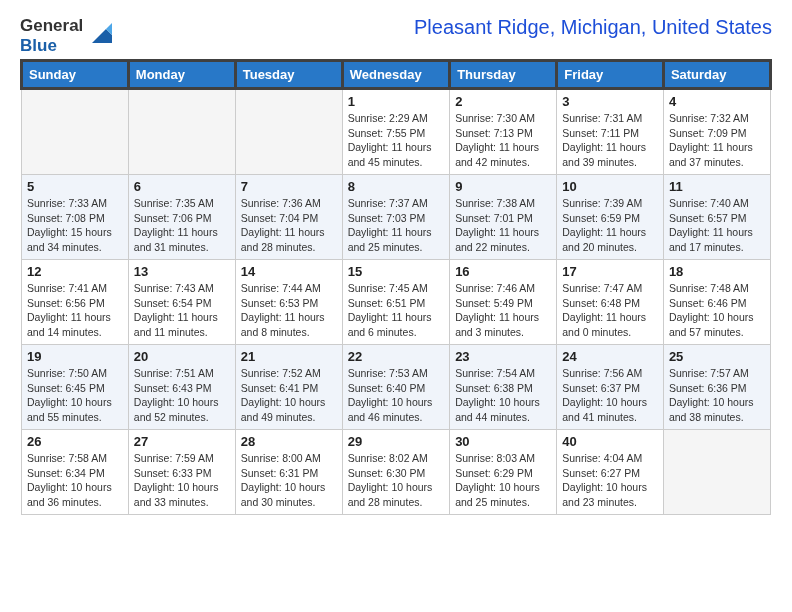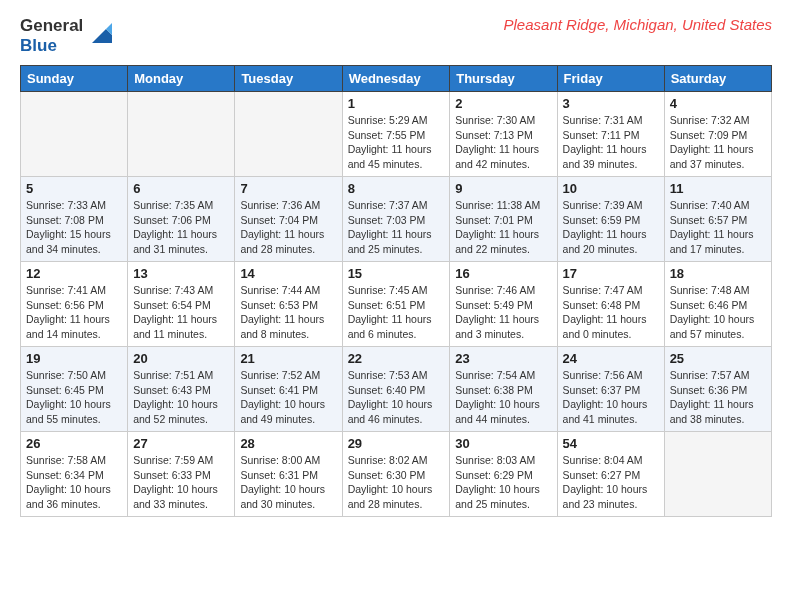--- a/index.html
+++ b/index.html
@@ -12,52 +12,51 @@
     }
     .page {
       width: 792px;
       min-height: 612px;
       padding: 16px 20px 10px 20px;
     }
     .header {
       display: flex;
       justify-content: space-between;
       align-items: flex-start;
-      margin-bottom: 10px;
+      margin-bottom: 4px;
     }
     .logo {
       display: flex;
       align-items: center;
     }
     .title-block {
       text-align: right;
     }
     .month-title {
       font-size: 36px;
       font-weight: bold;
       color: #222;
     }
     .location {
-      font-size: 15px;
-      color: #ef4444;
-      font-style: italic;
+      font-size: 20px;
+      color: #1d4ed8;
     }
     .calendar {
       width: 100%;
       border-collapse: collapse;
       font-size: 11px;
     }
     .calendar th {
       background-color: #2878c8;
       color: #fff;
       text-align: left;
       padding: 5px 6px;
       font-size: 13px;
       font-weight: bold;
-      border: 1px solid #404040;
+      border: 3px solid #404040;
     }
     .calendar td {
       border: 1px solid #ccc;
       vertical-align: top;
       padding: 4px 5px;
       width: 108px;
       height: 85px;
       background: #fff;
     }
     .calendar td.empty {
@@ -117,21 +116,21 @@
         <th>Saturday</th>
       </tr>
     </thead>
     <tbody id="calendar-body">
     <tr>
           <td class="empty"></td>
           <td class="empty"></td>
           <td class="empty"></td>
           <td>
             <div class="day-num">1</div>
-            <div class="day-info"><span>Sunrise: 5:29 AM</span><br><span>Sunset: 7:55 PM</span><br><span>Daylight: 11 hours and 45 minutes.</span></div>
+            <div class="day-info"><span>Sunrise: 2:29 AM</span><br><span>Sunset: 7:55 PM</span><br><span>Daylight: 11 hours and 45 minutes.</span></div>
           </td>
           <td>
             <div class="day-num">2</div>
             <div class="day-info"><span>Sunrise: 7:30 AM</span><br><span>Sunset: 7:13 PM</span><br><span>Daylight: 11 hours and 42 minutes.</span></div>
           </td>
           <td>
             <div class="day-num">3</div>
             <div class="day-info"><span>Sunrise: 7:31 AM</span><br><span>Sunset: 7:11 PM</span><br><span>Daylight: 11 hours and 39 minutes.</span></div>
           </td>
           <td>
@@ -151,21 +150,21 @@
           <td>
             <div class="day-num">7</div>
             <div class="day-info"><span>Sunrise: 7:36 AM</span><br><span>Sunset: 7:04 PM</span><br><span>Daylight: 11 hours and 28 minutes.</span></div>
           </td>
           <td>
             <div class="day-num">8</div>
             <div class="day-info"><span>Sunrise: 7:37 AM</span><br><span>Sunset: 7:03 PM</span><br><span>Daylight: 11 hours and 25 minutes.</span></div>
           </td>
           <td>
             <div class="day-num">9</div>
-            <div class="day-info"><span>Sunrise: 11:38 AM</span><br><span>Sunset: 7:01 PM</span><br><span>Daylight: 11 hours and 22 minutes.</span></div>
+            <div class="day-info"><span>Sunrise: 7:38 AM</span><br><span>Sunset: 7:01 PM</span><br><span>Daylight: 11 hours and 22 minutes.</span></div>
           </td>
           <td>
             <div class="day-num">10</div>
             <div class="day-info"><span>Sunrise: 7:39 AM</span><br><span>Sunset: 6:59 PM</span><br><span>Daylight: 11 hours and 20 minutes.</span></div>
           </td>
           <td>
             <div class="day-num">11</div>
             <div class="day-info"><span>Sunrise: 7:40 AM</span><br><span>Sunset: 6:57 PM</span><br><span>Daylight: 11 hours and 17 minutes.</span></div>
           </td>
         </tr>
@@ -219,21 +218,21 @@
           <td>
             <div class="day-num">23</div>
             <div class="day-info"><span>Sunrise: 7:54 AM</span><br><span>Sunset: 6:38 PM</span><br><span>Daylight: 10 hours and 44 minutes.</span></div>
           </td>
           <td>
             <div class="day-num">24</div>
             <div class="day-info"><span>Sunrise: 7:56 AM</span><br><span>Sunset: 6:37 PM</span><br><span>Daylight: 10 hours and 41 minutes.</span></div>
           </td>
           <td>
             <div class="day-num">25</div>
-            <div class="day-info"><span>Sunrise: 7:57 AM</span><br><span>Sunset: 6:36 PM</span><br><span>Daylight: 11 hours and 38 minutes.</span></div>
+            <div class="day-info"><span>Sunrise: 7:57 AM</span><br><span>Sunset: 6:36 PM</span><br><span>Daylight: 10 hours and 38 minutes.</span></div>
           </td>
         </tr>
         <tr>
           <td>
             <div class="day-num">26</div>
             <div class="day-info"><span>Sunrise: 7:58 AM</span><br><span>Sunset: 6:34 PM</span><br><span>Daylight: 10 hours and 36 minutes.</span></div>
           </td>
           <td>
             <div class="day-num">27</div>
             <div class="day-info"><span>Sunrise: 7:59 AM</span><br><span>Sunset: 6:33 PM</span><br><span>Daylight: 10 hours and 33 minutes.</span></div>
@@ -244,20 +243,20 @@
           </td>
           <td>
             <div class="day-num">29</div>
             <div class="day-info"><span>Sunrise: 8:02 AM</span><br><span>Sunset: 6:30 PM</span><br><span>Daylight: 10 hours and 28 minutes.</span></div>
           </td>
           <td>
             <div class="day-num">30</div>
             <div class="day-info"><span>Sunrise: 8:03 AM</span><br><span>Sunset: 6:29 PM</span><br><span>Daylight: 10 hours and 25 minutes.</span></div>
           </td>
           <td>
-            <div class="day-num">54</div>
-            <div class="day-info"><span>Sunrise: 8:04 AM</span><br><span>Sunset: 6:27 PM</span><br><span>Daylight: 10 hours and 23 minutes.</span></div>
+            <div class="day-num">40</div>
+            <div class="day-info"><span>Sunrise: 4:04 AM</span><br><span>Sunset: 6:27 PM</span><br><span>Daylight: 10 hours and 23 minutes.</span></div>
           </td>
           <td class="empty"></td>
         </tr>
       </tbody>
   </table>
 </div>
 
 </body></html>

